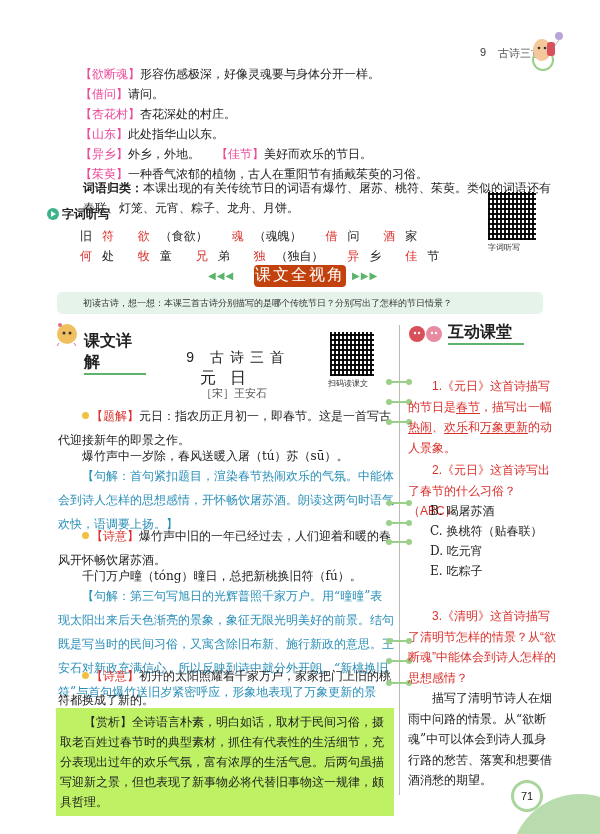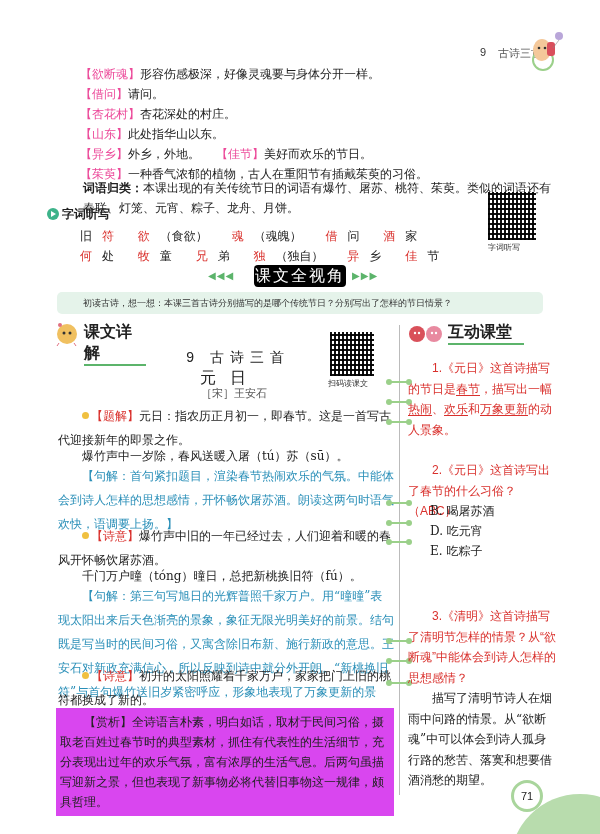--- a/index.html
+++ b/index.html
@@ -22,38 +22,38 @@
   .play:after{content:"";position:absolute;left:4px;top:3px;border-left:5px solid #fff;border-top:3px solid transparent;border-bottom:3px solid transparent;}
   .dict-words{left:80px;top:226px;font-size:12px;line-height:20px;width:380px;}
   .dict-words span{margin-right:10px;text-align:right;}
   .qr{background:
       repeating-linear-gradient(90deg,#111 0 2px,#fff 2px 4px),
       repeating-linear-gradient(0deg,#111 0 2px,#fff 2px 5px);
       background-blend-mode:multiply;}
   .qr1{left:488px;top:192px;width:48px;height:48px;}
   .qr-label{font-size:8px;color:#333;font-family:"Liberation Sans","DejaVu Sans",sans-serif;}
   
-  .banner{left:254px;top:265px;width:92px;height:22px;background:#000000;border-radius:4px;color:#fff;
-          font-family:Liberation Sans, sans-serif;font-size:16px;line-height:22px;text-align:center;letter-spacing:2px;}
+  .banner{left:254px;top:265px;width:92px;height:22px;background:#c2410c;border-radius:4px;color:#fff;
+          font-family:Liberation Mono, monospace;font-size:16px;line-height:22px;text-align:center;letter-spacing:2px;}
   .arr{top:270px;font-size:10px;color:#5cb46b;letter-spacing:1px;}
   .prompt{left:57px;top:292px;width:486px;height:22px;background:#e5f3ea;border-radius:5px;font-size:9px;line-height:22px;padding-left:26px;box-sizing:border-box;color:#333;}
   
   .sec{font-family:"DejaVu Serif","Liberation Serif",serif;font-weight:bold;font-size:16px;border-bottom:2px solid #5cb46b;}
   .divider{left:399px;top:325px;width:1px;height:470px;background:#bbb;}
   .dot{position:absolute;width:22px;height:2px;background:#9bd08a;}
   .dot:before,.dot:after{content:"";position:absolute;top:-2px;width:6px;height:6px;border-radius:50%;background:#9bd08a;}
   .dot:before{left:-2px;} .dot:after{right:-2px;}
   
   .lc{left:58px;width:336px;font-size:12px;line-height:24px;}
   .poem-title{left:170px;top:349px;width:120px;text-align:right;font-family:"Liberation Sans","DejaVu Sans",sans-serif;font-size:14px;letter-spacing:6px;}
   .poem-sub{left:170px;top:368px;width:120px;text-align:center;font-size:16px;letter-spacing:14px;}
   .poem-auth{left:174px;top:386px;width:120px;text-align:center;font-size:11px;color:#555;}
   .bullet{display:inline-block;width:7px;height:7px;border-radius:50%;background:#f0c040;margin-right:2px;vertical-align:1px;}
   .ind{text-indent:2em;}
-  .analysis{left:56px;top:690px;width:338px;background:#d946ef;padding:4px 4px;box-sizing:border-box;font-size:12px;line-height:20px;}
+  .analysis{left:56px;top:690px;width:338px;background:#bef264;padding:4px 4px;box-sizing:border-box;font-size:12px;line-height:20px;}
   
   .rc{left:408px;width:148px;font-size:12px;line-height:20.5px;}
   .rq{color:#d9302c;font-family:"Liberation Sans","DejaVu Sans",sans-serif;}
   .u{text-decoration:underline;text-underline-offset:2px;}
   .opt{padding-left:22px;font-size:12px;line-height:20px;}
   .pg{left:511px;top:780px;width:26px;height:26px;border-radius:50%;border:3px solid #a9d59c;background:#fff;text-align:center;line-height:26px;font-family:"Liberation Sans","DejaVu Sans",sans-serif;font-size:11px;z-index:2;}
   .pg-bg{left:510px;top:794px;width:140px;height:140px;border-radius:50%;background:#b8dcad;}
 </style>
 </head>
 <body>
@@ -103,21 +103,21 @@
 <div class="abs prompt">初读古诗，想一想：本课三首古诗分别描写的是哪个传统节日？分别写出了怎样的节日情景？</div>
 
 <svg class="abs" style="left:54px;top:322px;width:26px;height:24px" viewBox="0 0 26 24">
   <circle cx="13" cy="12" r="10" fill="#f0c060"></circle>
     <circle cx="10" cy="11" r="1.5" fill="#333"></circle>
     <circle cx="16" cy="11" r="1.5" fill="#333"></circle>
   <circle cx="6" cy="3" r="2" fill="#e07080"></circle>
     <line x1="5" y1="21" x2="3" y2="24" stroke="#e07080"></line>
     <line x1="20" y1="21" x2="22" y2="24" stroke="#e07080"></line>
 </svg>
-<div class="abs sec" style="left:84px;top:322px;width:62px">课文详解</div>
+<div class="abs sec" style="left:84px;top:331px;width:62px">课文详解</div>
 <div class="abs qr" style="left:330px;top:332px;width:44px;height:44px"></div>
 <div class="abs qr-label" style="left:328px;top:378px;">扫码读课文</div>
 
 <div class="abs poem-title">9 古诗三首</div>
 <div class="abs poem-sub">元日</div>
 <div class="abs poem-auth">［宋］王安石</div>
 
 <div class="abs lc ind" style="top:404px"><span class="bullet"></span><span class="red">【题解】</span><span>元日：指农历正月初一，即春节。这是一首写古代迎接新年的即景之作。</span></div>
 <div class="abs lc ind" style="top:444px">爆竹声中一岁除，春风送暖入屠（tú）苏（sū）。</div>
 <div class="abs lc ind blue" style="top:464px">【句解：首句紧扣题目，渲染春节热闹欢乐的气氛。中能体会到诗人怎样的思想感情，开怀畅饮屠苏酒。朗读这两句时语气欢快，语调要上扬。】</div>
@@ -141,25 +141,26 @@
 <svg class="abs" style="left:408px;top:322px;width:36px;height:22px" viewBox="0 0 36 22">
   <circle cx="9" cy="12" r="8" fill="#d9505a"></circle>
     <circle cx="26" cy="12" r="8" fill="#e88aa0"></circle>
   <circle cx="7" cy="11" r="1.2" fill="#fff"></circle>
     <circle cx="11" cy="11" r="1.2" fill="#fff"></circle>
   <circle cx="24" cy="11" r="1.2" fill="#fff"></circle>
     <circle cx="28" cy="11" r="1.2" fill="#fff"></circle>
 </svg>
 <div class="abs sec" style="left:448px;top:322px;width:76px">互动课堂</div>
 
-<div class="abs rc rq ind" style="top:358px"><span>1.《元日》这首诗描写的节日是</span><span class="u">春节</span><span>，描写出一幅</span><span class="u">热闹</span><span>、</span><span class="u">欢乐</span><span>和</span><span class="u">万象更新</span><span>的动人景象。</span></div>
+<div class="abs rc rq ind" style="top:376px"><span>1.《元日》这首诗描写的节日是</span><span class="u">春节</span><span>，描写出一幅</span><span class="u">热闹</span><span>、</span><span class="u">欢乐</span><span>和</span><span class="u">万象更新</span><span>的动人景象。</span></div>
 
 <div class="abs rc rq ind" style="top:460px">2.《元日》这首诗写出了春节的什么习俗？（ABC）</div>
 <div class="abs rc" style="top:501px">
   <div class="opt">B. 喝屠苏酒</div>
+  <div class="opt">C. 换桃符（贴春联）</div>
   <div class="opt">D. 吃元宵</div>
   <div class="opt">E. 吃粽子</div>
 </div>
 
 <div class="abs rc rq ind" style="top:606px">3.《清明》这首诗描写了清明节怎样的情景？从“欲断魂”中能体会到诗人怎样的思想感情？</div>
 <div class="abs rc ind" style="top:688px">描写了清明节诗人在烟雨中问路的情景。从“欲断魂”中可以体会到诗人孤身行路的愁苦、落寞和想要借酒消愁的期望。</div>
 
 <div class="abs pg-bg"></div>
 <div class="abs pg">71</div>
 

